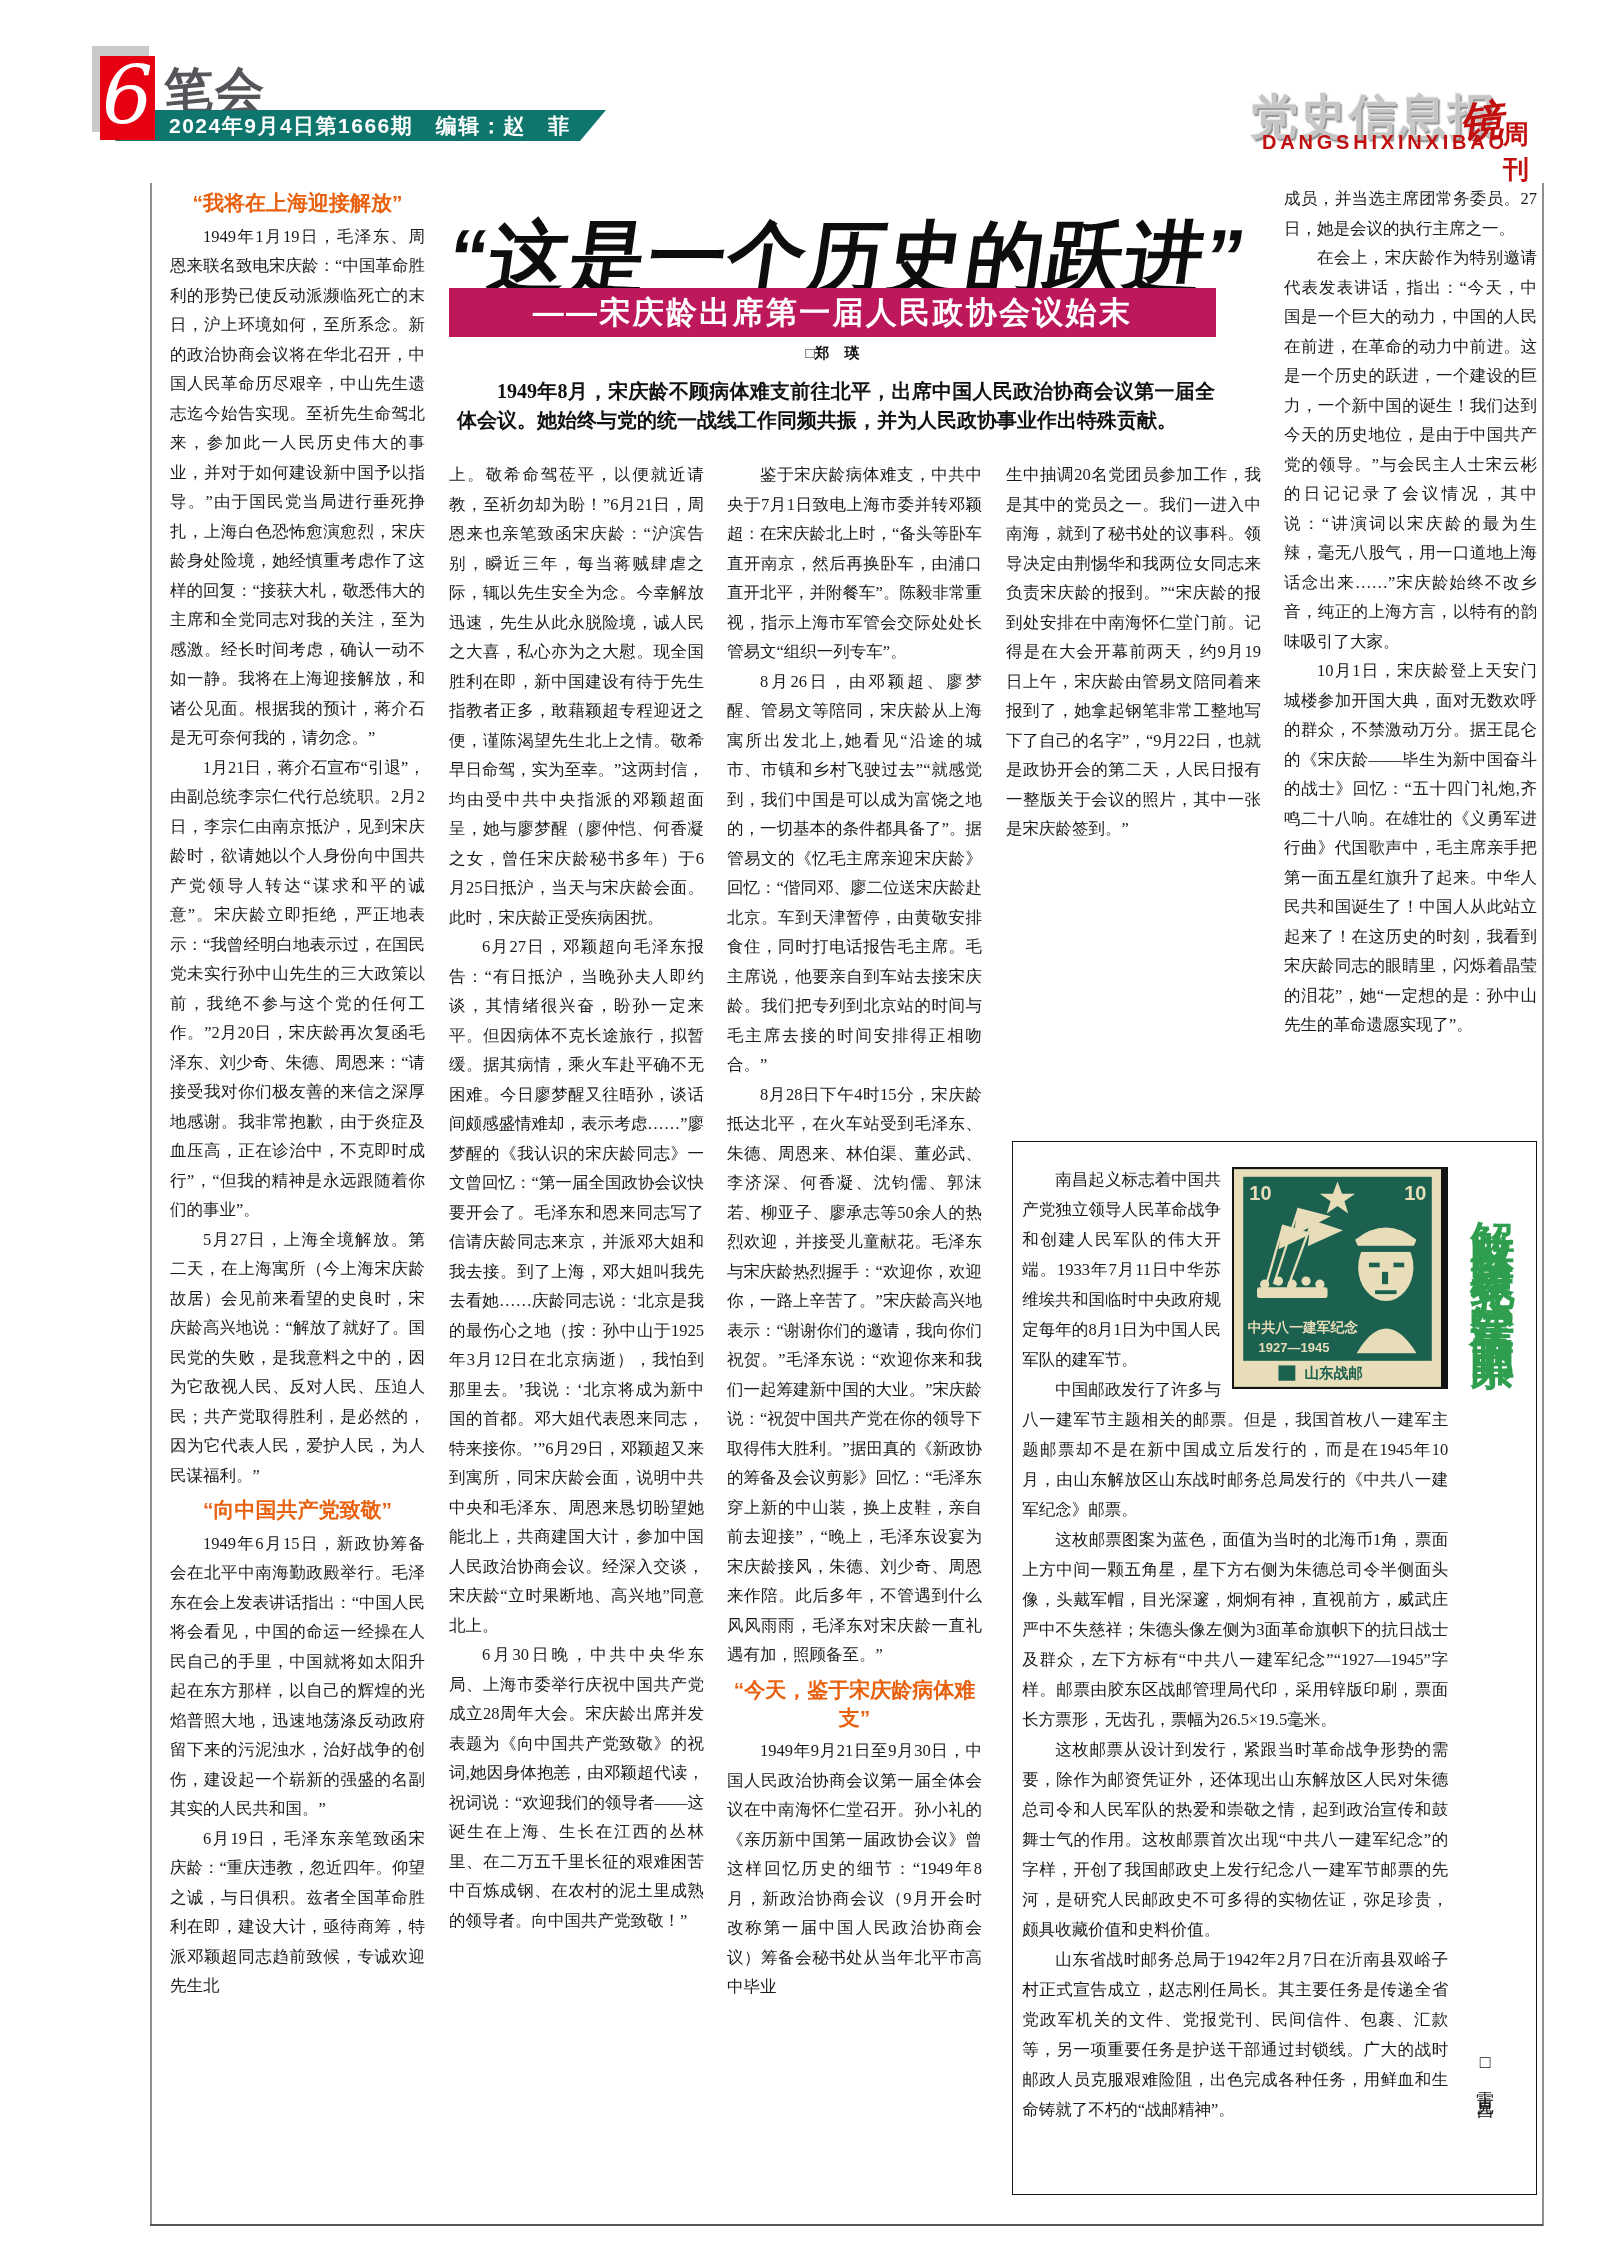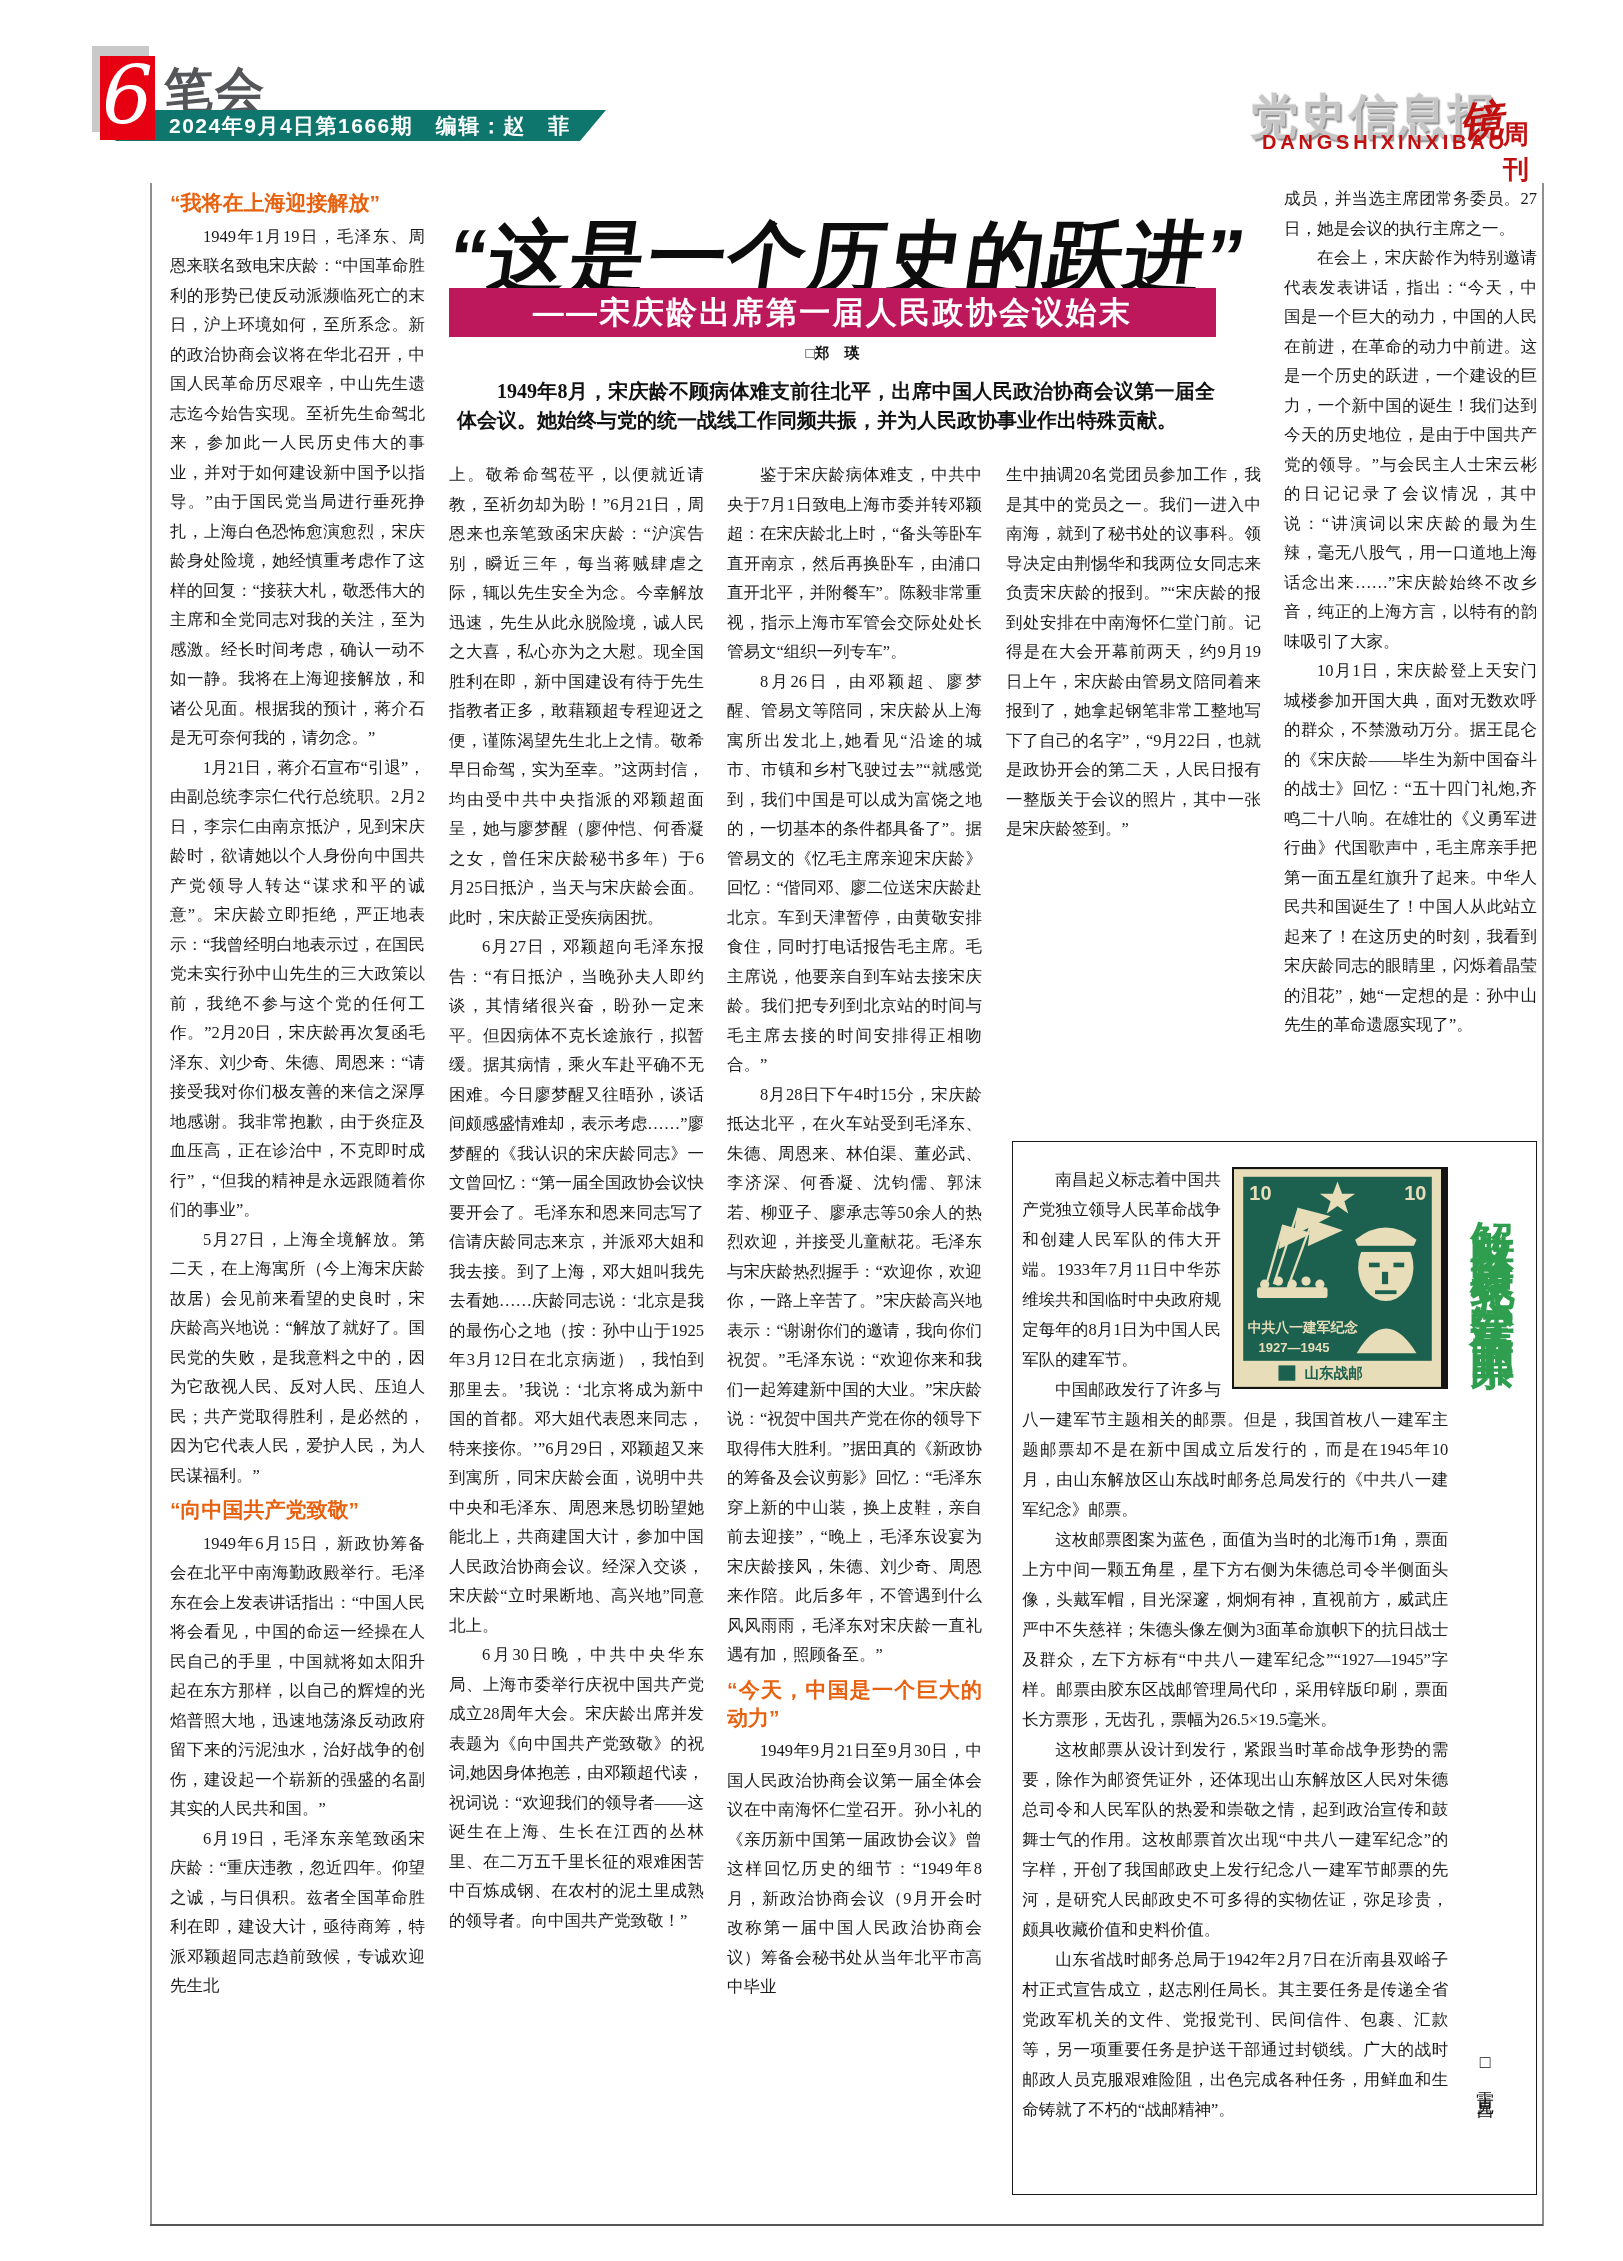--- a/index.html
+++ b/index.html
@@ -39,21 +39,21 @@
   .subhead-banner{position:absolute;left:449px;top:288px;width:767px;height:49px;background:#be185d;}
   .subhead-banner span{display:block;text-align:center;line-height:49px;color:#ffffff;
            font-family:"Liberation Sans","DejaVu Sans",sans-serif;font-weight:bold;font-size:31px;letter-spacing:2.3px;}
   .byline{position:absolute;left:449px;top:344px;width:767px;text-align:center;
            font-size:15px;font-weight:bold;color:#111;}
   .intro{position:absolute;left:457px;top:377px;width:758px;font-size:20px;line-height:29px;
            font-weight:bold;text-align:justify;text-indent:2em;color:#111;}
   
   .col{position:absolute;font-size:16.5px;line-height:29.5px;text-align:justify;overflow:hidden;}
   .col .p{text-indent:2em;} .col .pc{text-indent:0;}
-  .col .h{color:#e8610f;text-indent:0;font-weight:900;font-size:21px;
+  .col .h{color:#e8610f;text-indent:0;text-align:center;font-weight:900;font-size:21px;
            font-family:"Liberation Sans","DejaVu Sans",sans-serif;line-height:28px;margin:6.1px 0 4.6px 0;}
   .col1{left:170px;top:183px;width:255px;height:2020px;}
   .col2{left:449px;top:460px;width:255px;height:1743px;}
   .col3{left:727px;top:460px;width:255px;height:1743px;}
   .col4{left:1006px;top:460px;width:255px;height:677px;}
   .col5{left:1284px;top:184px;width:253px;height:950px;}
   
   .stamp-box{position:absolute;left:1012px;top:1141px;width:523px;height:1052px;
            border:1.5px solid #1a1a1a;background:#fff;}
   .box-content{position:absolute;left:9.2px;top:23px;width:426px;font-size:16.5px;line-height:30px;
@@ -107,21 +107,21 @@
     </div>
   <div class="col col2">
       <div class="blk pc">上。敬希命驾莅平，以便就近请教，至祈勿却为盼！”6月21日，周恩来也亲笔致函宋庆龄：“沪滨告别，瞬近三年，每当蒋贼肆虐之际，辄以先生安全为念。今幸解放迅速，先生从此永脱险境，诚人民之大喜，私心亦为之大慰。现全国胜利在即，新中国建设有待于先生指教者正多，敢藉颖超专程迎迓之便，谨陈渴望先生北上之情。敬希早日命驾，实为至幸。”这两封信，均由受中共中央指派的邓颖超面呈，她与廖梦醒（廖仲恺、何香凝之女，曾任宋庆龄秘书多年）于6月25日抵沪，当天与宋庆龄会面。此时，宋庆龄正受疾病困扰。</div>
       <div class="blk p">6月27日，邓颖超向毛泽东报告：“有日抵沪，当晚孙夫人即约谈，其情绪很兴奋，盼孙一定来平。但因病体不克长途旅行，拟暂缓。据其病情，乘火车赴平确不无困难。今日廖梦醒又往晤孙，谈话间颇感盛情难却，表示考虑……”廖梦醒的《我认识的宋庆龄同志》一文曾回忆：“第一届全国政协会议快要开会了。毛泽东和恩来同志写了信请庆龄同志来京，并派邓大姐和我去接。到了上海，邓大姐叫我先去看她……庆龄同志说：‘北京是我的最伤心之地（按：孙中山于1925年3月12日在北京病逝），我怕到那里去。’我说：‘北京将成为新中国的首都。邓大姐代表恩来同志，特来接你。’”6月29日，邓颖超又来到寓所，同宋庆龄会面，说明中共中央和毛泽东、周恩来恳切盼望她能北上，共商建国大计，参加中国人民政治协商会议。经深入交谈，宋庆龄“立时果断地、高兴地”同意北上。</div>
       <div class="blk p">6月30日晚，中共中央华东局、上海市委举行庆祝中国共产党成立28周年大会。宋庆龄出席并发表题为《向中国共产党致敬》的祝词,她因身体抱恙，由邓颖超代读，祝词说：“欢迎我们的领导者——这诞生在上海、生长在江西的丛林里、在二万五千里长征的艰难困苦中百炼成钢、在农村的泥土里成熟的领导者。向中国共产党致敬！”</div>
     </div>
   <div class="col col3">
       <div class="blk p">鉴于宋庆龄病体难支，中共中央于7月1日致电上海市委并转邓颖超：在宋庆龄北上时，“备头等卧车直开南京，然后再换卧车，由浦口直开北平，并附餐车”。陈毅非常重视，指示上海市军管会交际处处长管易文“组织一列专车”。</div>
       <div class="blk p">8月26日，由邓颖超、廖梦醒、管易文等陪同，宋庆龄从上海寓所出发北上,她看见“沿途的城市、市镇和乡村飞驶过去”“就感觉到，我们中国是可以成为富饶之地的，一切基本的条件都具备了”。据管易文的《忆毛主席亲迎宋庆龄》回忆：“偕同邓、廖二位送宋庆龄赴北京。车到天津暂停，由黄敬安排食住，同时打电话报告毛主席。毛主席说，他要亲自到车站去接宋庆龄。我们把专列到北京站的时间与毛主席去接的时间安排得正相吻合。”</div>
       <div class="blk p">8月28日下午4时15分，宋庆龄抵达北平，在火车站受到毛泽东、朱德、周恩来、林伯渠、董必武、李济深、何香凝、沈钧儒、郭沫若、柳亚子、廖承志等50余人的热烈欢迎，并接受儿童献花。毛泽东与宋庆龄热烈握手：“欢迎你，欢迎你，一路上辛苦了。”宋庆龄高兴地表示：“谢谢你们的邀请，我向你们祝贺。”毛泽东说：“欢迎你来和我们一起筹建新中国的大业。”宋庆龄说：“祝贺中国共产党在你的领导下取得伟大胜利。”据田真的《新政协的筹备及会议剪影》回忆：“毛泽东穿上新的中山装，换上皮鞋，亲自前去迎接”，“晚上，毛泽东设宴为宋庆龄接风，朱德、刘少奇、周恩来作陪。此后多年，不管遇到什么风风雨雨，毛泽东对宋庆龄一直礼遇有加，照顾备至。”</div>
-      <div class="blk h">“今天，中国是一个巨大的动力”</div>
+      <div class="blk h">“今天，鉴于宋庆龄病体难支”</div>
       <div class="blk p">1949年9月21日至9月30日，中国人民政治协商会议第一届全体会议在中南海怀仁堂召开。孙小礼的《亲历新中国第一届政协会议》曾这样回忆历史的细节：“1949年8月，新政治协商会议（9月开会时改称第一届中国人民政治协商会议）筹备会秘书处从当年北平市高中毕业</div>
     </div>
   <div class="col col4">
       <div class="blk pc">生中抽调20名党团员参加工作，我是其中的党员之一。我们一进入中南海，就到了秘书处的议事科。领导决定由荆惕华和我两位女同志来负责宋庆龄的报到。”“宋庆龄的报到处安排在中南海怀仁堂门前。记得是在大会开幕前两天，约9月19日上午，宋庆龄由管易文陪同着来报到了，她拿起钢笔非常工整地写下了自己的名字”，“9月22日，也就是政协开会的第二天，人民日报有一整版关于会议的照片，其中一张是宋庆龄签到。”</div>
     </div>
   <div class="col col5">
       <div class="blk pc">成员，并当选主席团常务委员。27日，她是会议的执行主席之一。</div>
       <div class="blk p">在会上，宋庆龄作为特别邀请代表发表讲话，指出：“今天，中国是一个巨大的动力，中国的人民在前进，在革命的动力中前进。这是一个历史的跃进，一个建设的巨力，一个新中国的诞生！我们达到今天的历史地位，是由于中国共产党的领导。”与会民主人士宋云彬的日记记录了会议情况，其中说：“讲演词以宋庆龄的最为生辣，毫无八股气，用一口道地上海话念出来……”宋庆龄始终不改乡音，纯正的上海方言，以特有的韵味吸引了大家。</div>
       <div class="blk p">10月1日，宋庆龄登上天安门城楼参加开国大典，面对无数欢呼的群众，不禁激动万分。据王昆仑的《宋庆龄——毕生为新中国奋斗的战士》回忆：“五十四门礼炮,齐鸣二十八响。在雄壮的《义勇军进行曲》代国歌声中，毛主席亲手把第一面五星红旗升了起来。中华人民共和国诞生了！中国人从此站立起来了！在这历史的时刻，我看到宋庆龄同志的眼睛里，闪烁着晶莹的泪花”，她“一定想的是：孙中山先生的革命遗愿实现了”。</div>
     </div>

